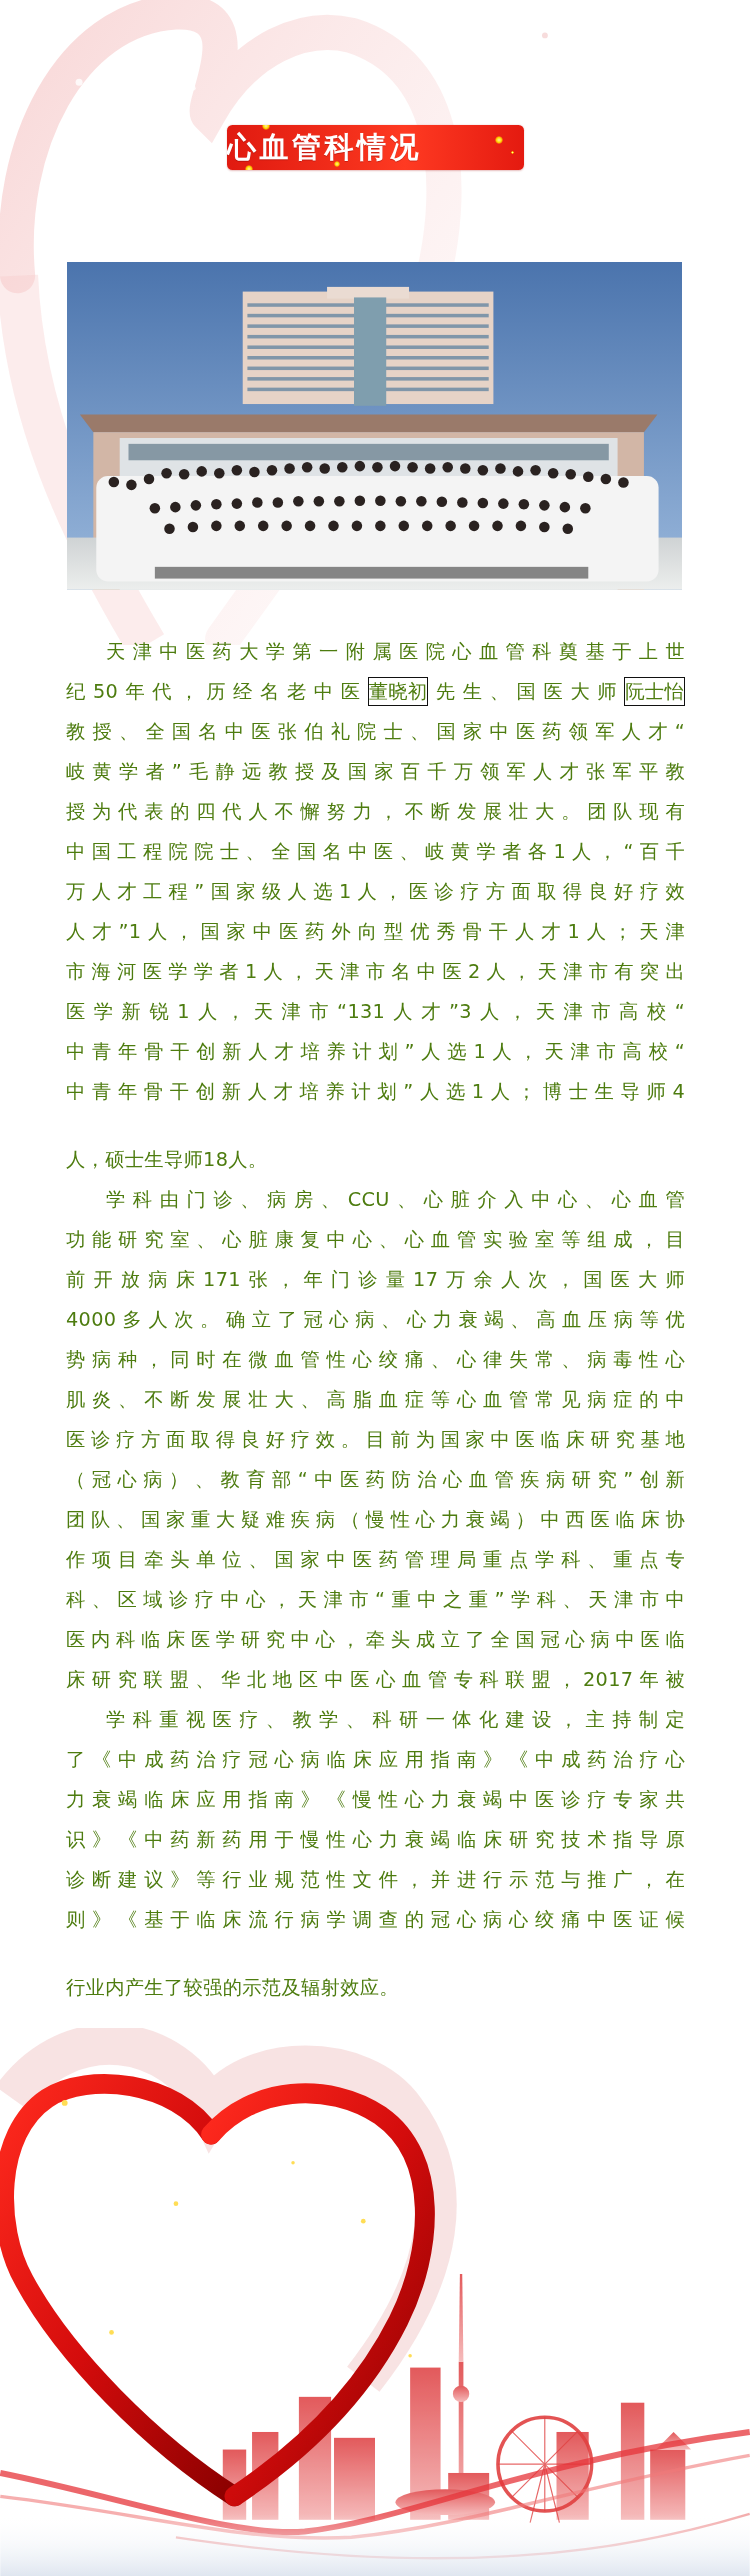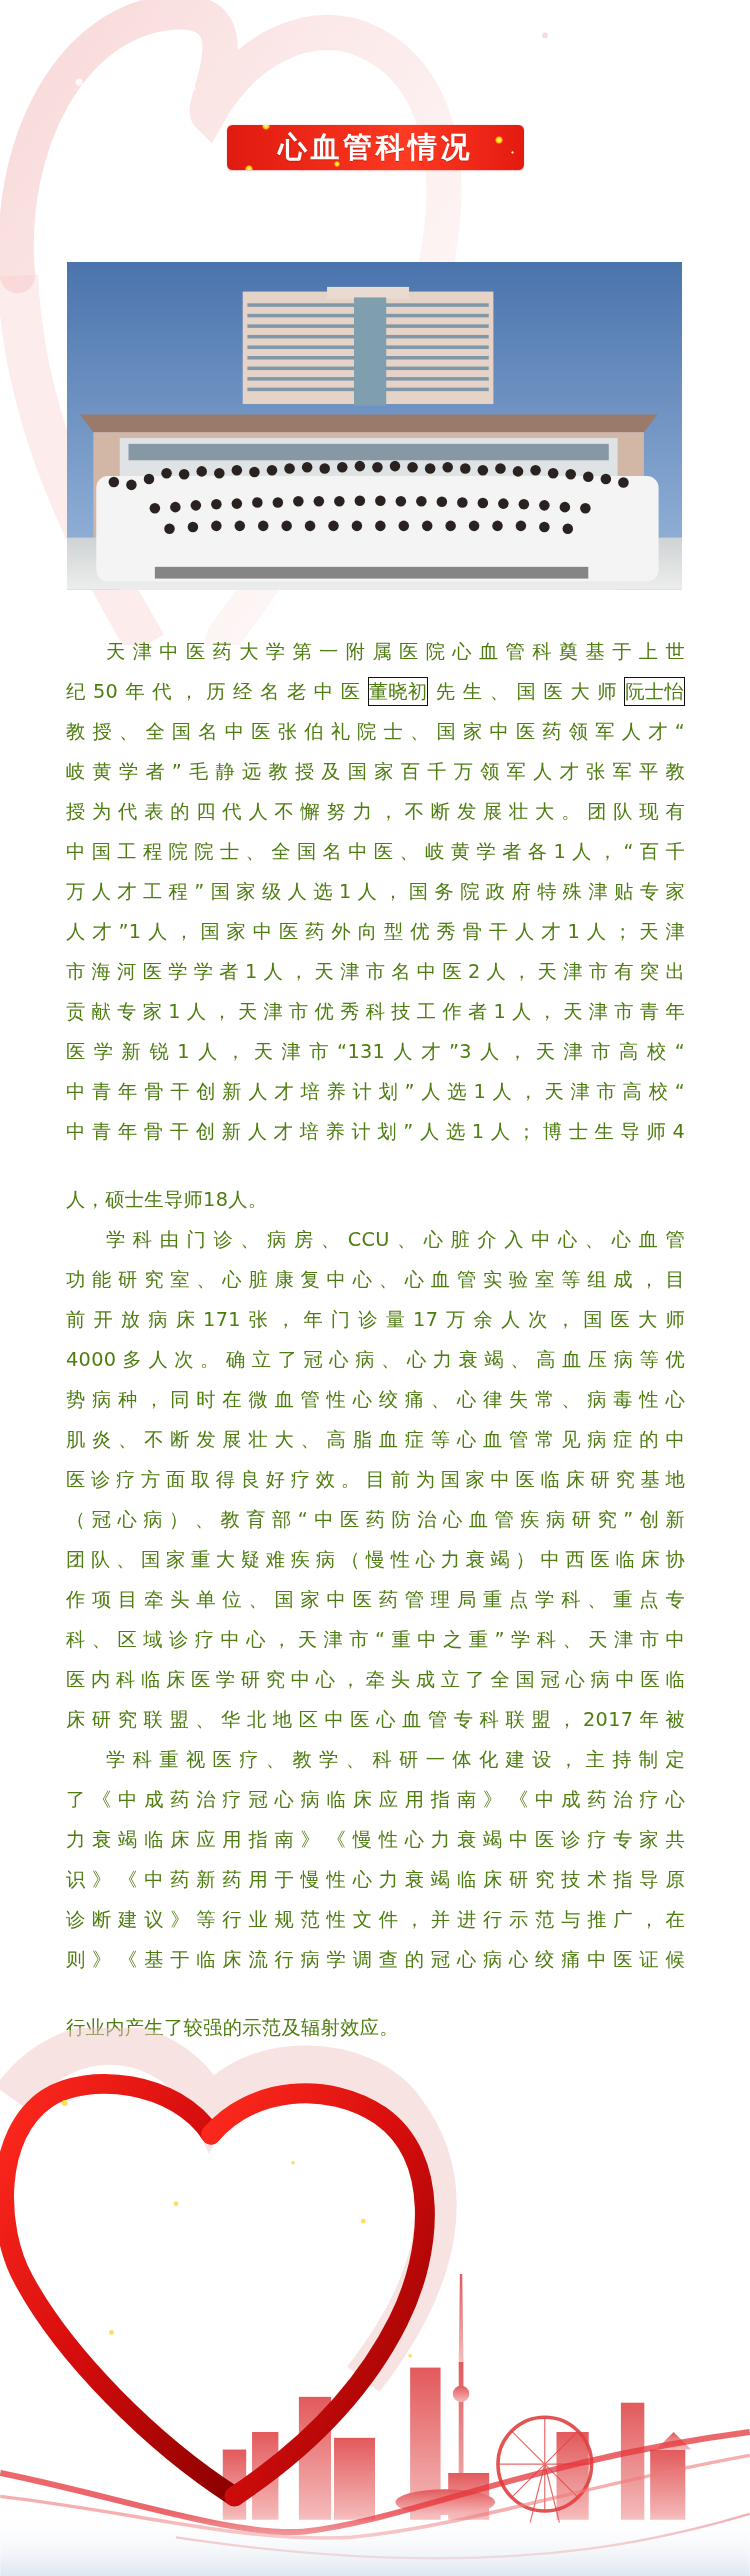--- a/index.html
+++ b/index.html
@@ -19,21 +19,21 @@
   .bg-bottom {
     position: absolute; left: 0; top: 2028px; width: 750px; height: 548px;
     pointer-events: none;
   }
   
   .title-badge {
     position: absolute;
     left: 227px; top: 125px; width: 297px; height: 45px;
     border-radius: 5.3px;
     background: linear-gradient(90deg, #e01a10 0%, #f5311c 45%, #ff3a22 60%, #e41a10 100%);
-    display: flex; align-items: center; justify-content: center;
+    display: flex; align-items: center; 
     box-shadow: 0 0.6px 1.8px rgba(160,0,0,0.25);
     overflow: hidden;
   }
   .title-badge .spark {
     position: absolute; border-radius: 50%;
     background: radial-gradient(circle, #fff59a 0%, #ffd400 45%, rgba(255,200,0,0) 75%);
   }
   .title-text {
     position: relative;
     color: #ffffff;
@@ -228,24 +228,23 @@
 
 <div class="article">
 
   <div>
     <div class="line indent">天津中医药大学第一附属医院心血管科奠基于上世</div>
     <div class="line"><span>纪50年代，历经名老中医</span><span class="boxed">董晓初</span><span>先生、国医大师</span><span class="boxed">阮士怡</span></div>
     <div class="line">教授、全国名中医张伯礼院士、国家中医药领军人才“</div>
     <div class="line">岐黄学者”毛静远教授及国家百千万领军人才张军平教</div>
     <div class="line">授为代表的四代人不懈努力，不断发展壮大。团队现有</div>
     <div class="line">中国工程院院士、全国名中医、岐黄学者各1人，“百千</div>
-    <div class="line">万人才工程”国家级人选1人，国务院政府特殊津贴专家</div>
+    <div class="line">万人才工程”国家级人选1人，医诊疗方面取得良好疗效</div>
     <div class="line">人才”1人，国家中医药外向型优秀骨干人才1人；天津</div>
     <div class="line">市海河医学学者1人，天津市名中医2人，天津市有突出</div>
-    <div class="line">贡献专家1人，天津市优秀科技工作者1人，天津市青年</div>
     <div class="line">医学新锐1人，天津市“131人才”3人，天津市高校“</div>
     <div class="line">中青年骨干创新人才培养计划”人选1人，天津市高校“</div>
     <div class="line">中青年骨干创新人才培养计划”人选1人；博士生导师4</div>
     <div class="line last">人，硕士生导师18人。</div>
   </div>
 
   <div>
     <div class="line indent">学科由门诊、病房、CCU、心脏介入中心、心血管</div>
     <div class="line">功能研究室、心脏康复中心、心血管实验室等组成，目</div>
     <div class="line">前开放病床171张，年门诊量17万余人次，国医大师</div>

